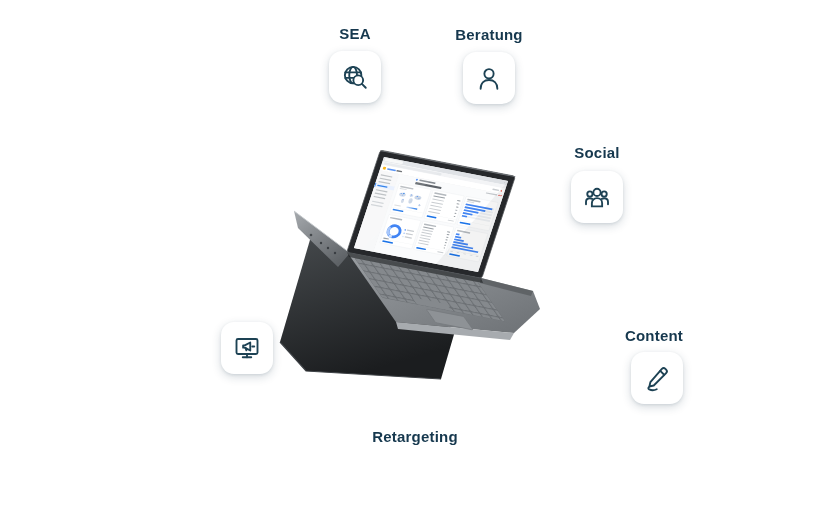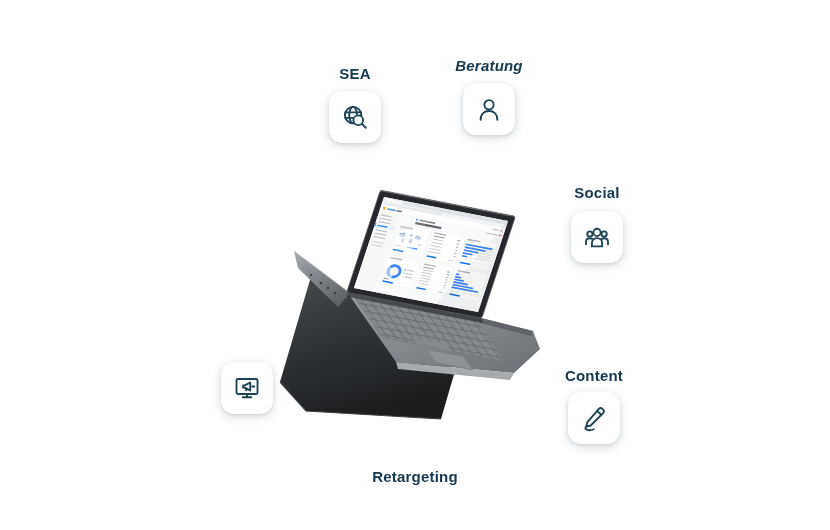--- a/index.html
+++ b/index.html
@@ -1,43 +1,43 @@
 <!DOCTYPE html>
 <html><head>
 <meta charset="utf-8">
 <style>
   html,body{margin:0;padding:0;background:#ffffff;}
   #stage{
     position:relative;width:830px;height:446px;overflow:hidden;
-    background:#ffffff;font-family:"Liberation Sans",sans-serif;margin-top:40px;
+    background:#ffffff;font-family:"Liberation Sans",sans-serif;
   }
   .svc{
     position:absolute;width:130px;display:flex;flex-direction:column;
     align-items:center;text-align:center;
   }
   .svc-label{
     font-size:15px;line-height:17px;font-weight:700;color:#16384e;
     letter-spacing:.2px;
   }
   .icon-card{
     width:52px;height:52px;background:#ffffff;border-radius:13px;
     box-shadow:0 3px 10px rgba(30,55,80,.18),0 1px 3px rgba(30,55,80,.10);
     display:flex;align-items:center;justify-content:center;
   }
   .icon-card svg{width:30px;height:30px;display:block;}
   .ic{stroke:#1d4254;fill:none;stroke-width:1.5;stroke-linecap:round;stroke-linejoin:round;}
   .icf{fill:#ffffff;stroke:#1d4254;stroke-width:1.5;}
   
   .svc-sea         {left:290px;top:25px;}  .svc-sea .icon-card        {margin-top:9px;}
-  .svc-beratung    {left:424px;top:17px;font-style:italic;}  .svc-beratung .icon-card   {margin-top:9px;}
+  .svc-beratung    {left:424px;top:26px;}  .svc-beratung .icon-card   {margin-top:9px;}
   .svc-seo         {left:181px;top:144px;} .svc-seo .icon-card        {margin-top:10px;}
   .svc-social      {left:532px;top:144px;justify-content:flex-end;} .svc-social .icon-card     {margin-top:10px;}
   .svc-display     {left:182px;top:309px;} .svc-display .icon-card    {margin-top:13px;}
   .svc-display .svc-label{width:112px;}
-  .svc-content     {left:529px;top:327px;} .svc-content .icon-card    {margin-top:8px;}
+  .svc-content     {left:553px;top:327px;align-items:flex-end;} .svc-content .icon-card    {margin-top:8px;}
   .svc-retargeting {left:350px;top:428px;} .svc-retargeting .icon-card{margin-top:15px;}
   #laptop-svg{position:absolute;left:0;top:0;}
 </style>
 </head>
 <body>
 
 <div id="stage">
 
   <svg id="laptop-svg" width="830" height="530" viewBox="0 0 830 530" aria-hidden="true">
     <defs>

